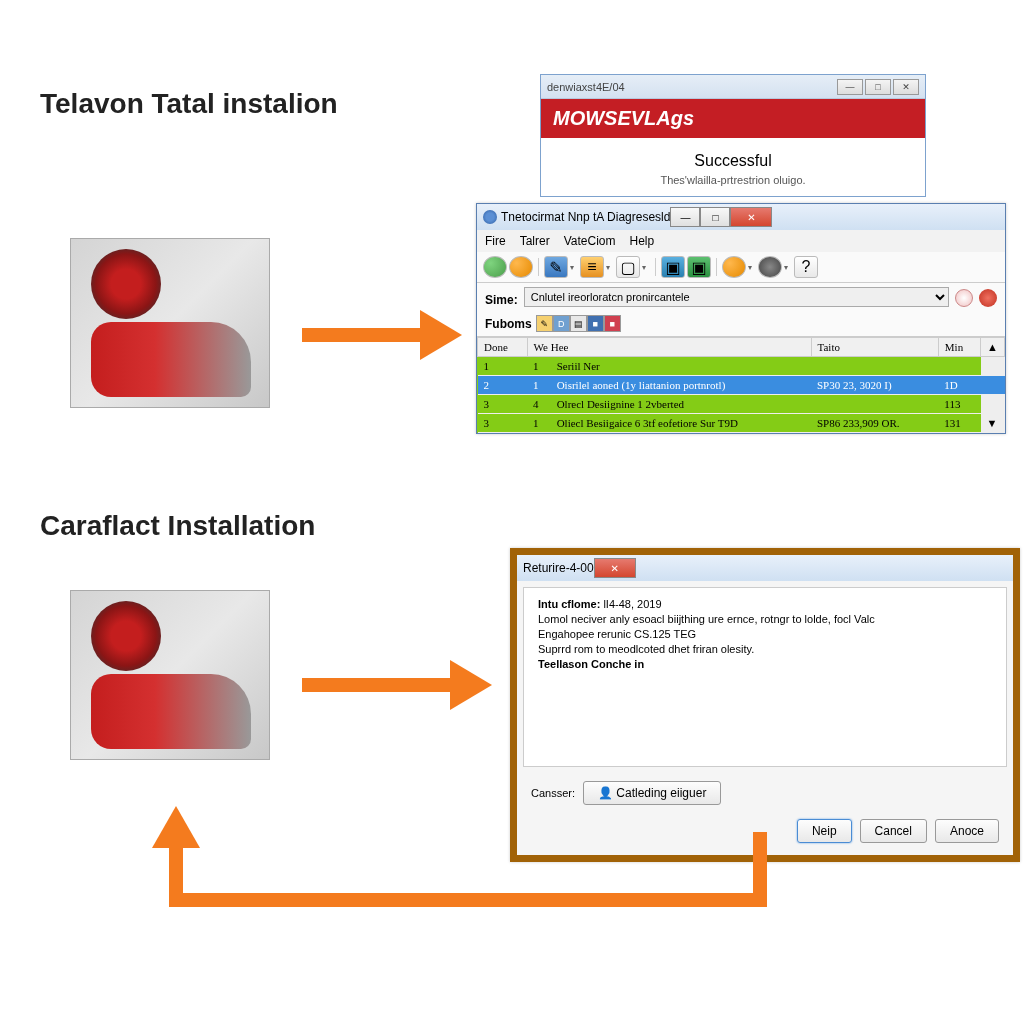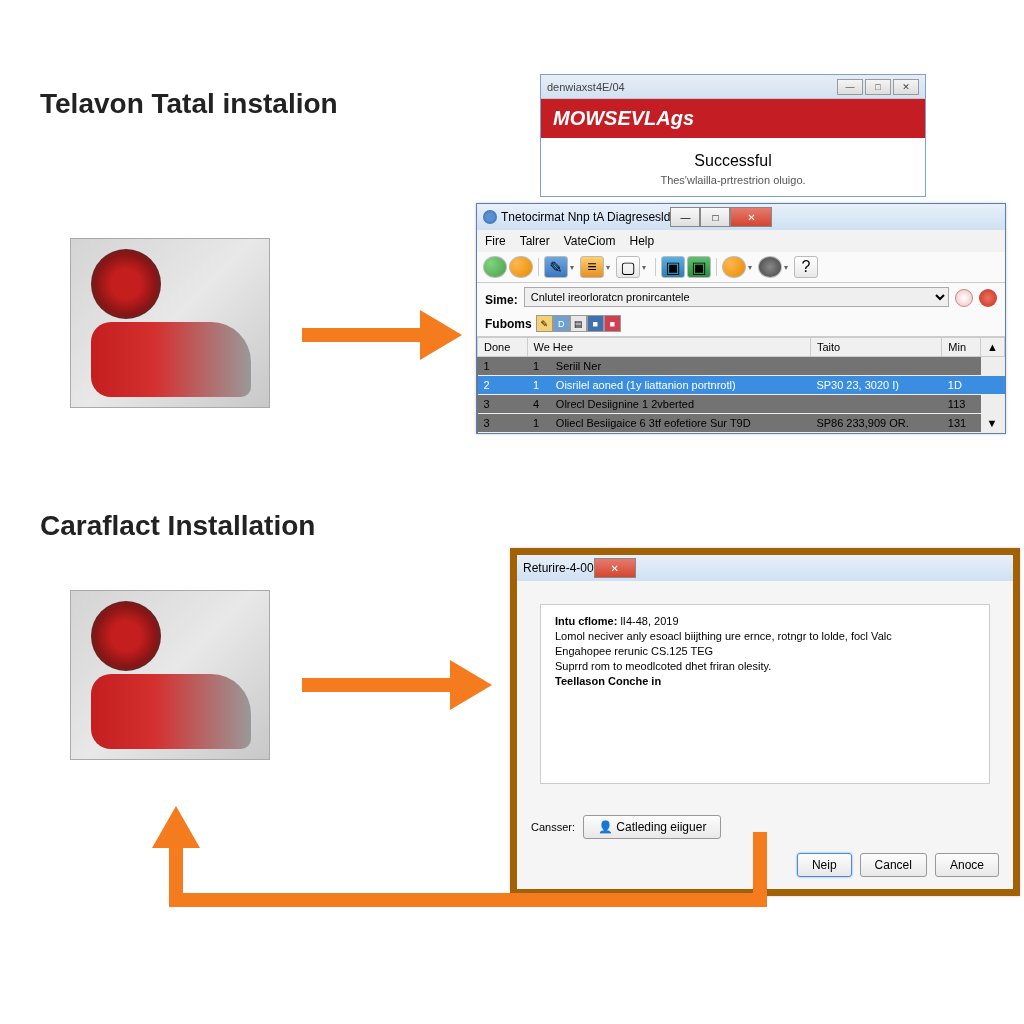--- a/index.html
+++ b/index.html
@@ -40,37 +40,37 @@
 .tbtn.blue { background: linear-gradient(#6fa8e0, #3a78c0); }
 .tsep { width: 1px; height: 18px; background: #ccc; margin: 0 3px; }
 .tdrop { width: 8px; font-size: 8px; color: #666; display: flex; align-items: center; }
 .simerow { padding: 4px 8px; display: flex; align-items: flex-end; gap: 6px; font-size: 12px; background: #fafafa; }
 .simerow label { font-weight: bold; }
 .simerow select { flex: 1; font-size: 11px; padding: 2px; border: 1px solid #aaa; }
 .smicon { width: 18px; height: 18px; border-radius: 50%; }
 .fubrow { padding: 4px 8px; display: flex; align-items: center; font-size: 12px; background: #fafafa; border-bottom: 1px solid #ccc; }
 .fubrow label { font-weight: bold; margin-right: 4px; }
 .ficon { width: 17px; height: 17px; border: 1px solid #999; font-size: 9px; display: flex; align-items: center; justify-content: center; }
-.table { width: 100%; border-collapse: collapse; font-size: 11px; background: #737373; }
+.table { width: 100%; border-collapse: collapse; font-size: 11px; background: #84cc16; font-family: Liberation Serif, serif; }
 .table th { background: #f0f0f0; border: 1px solid #ccc; padding: 3px 6px; text-align: left; font-weight: normal; }
 .table td { border-bottom: 1px solid #eee; padding: 3px 6px; }
 .table tr.sel td { background: #3a8de0; color: #fff; }
 .scrollcol { width: 14px; background: #eee; }
 .statusbar { display: flex; font-size: 11px; background: #f0f0f0; border-top: 1px solid #ccc; }
 .statusseg { padding: 3px 10px; border-right: 1px solid #ccc; }
 .statusseg.green { background: #a8e0a8; }
 
 
 #section2 { position: absolute; top: 510px; left: 40px; }
 #img2 { position: absolute; top: 590px; left: 70px; }
 #arrow2 { position: absolute; top: 660px; left: 302px; }
 
 
 #win3 { position: absolute; top: 548px; left: 510px; width: 510px; border: 7px solid #a16207; background: #f5f5f5; box-shadow: 0 0 3px rgba(0,0,0,0.2); }
-.dialogbody { padding: 10px 14px 4px; font-size: 11px; min-height: 180px; background: #fff; margin: 23px; border: 1px solid #ccc; }
+.dialogbody { padding: 10px 14px 4px; font-size: 11px; min-height: 180px; background: #fff; margin: 6px; border: 1px solid #ccc; }
 .dialogbody p { margin-bottom: 3px; }
 .dialogbody .bold { font-weight: bold; }
 .dlgfooter { padding: 8px 14px; display: flex; align-items: center; gap: 8px; }
 .dlgfooter .lbl { font-size: 11px; }
 .dlgbtn { padding: 4px 14px; font-size: 12px; background: linear-gradient(#fdfdfd, #e8e8e8); border: 1px solid #999; border-radius: 3px; cursor: pointer; }
 .dlgbtn.primary { border: 1px solid #4a8cd4; box-shadow: 0 0 2px #5a9ce4; }
 .dlgfooter2 { padding: 6px 14px 12px; display: flex; justify-content: flex-end; gap: 8px; }
 
 
 #connector { position: absolute; top: 800px; left: 140px; width: 640px; height: 120px; }

